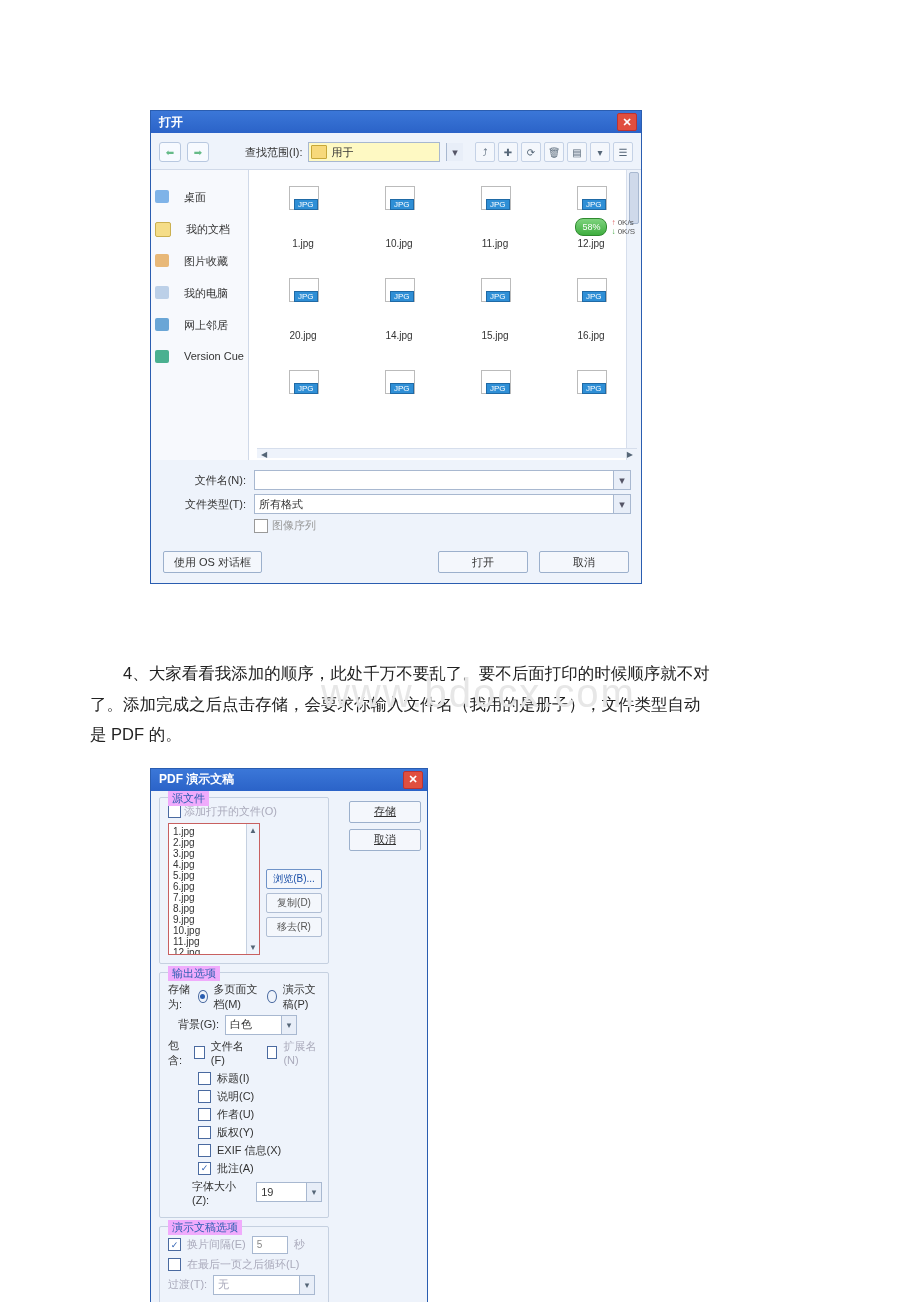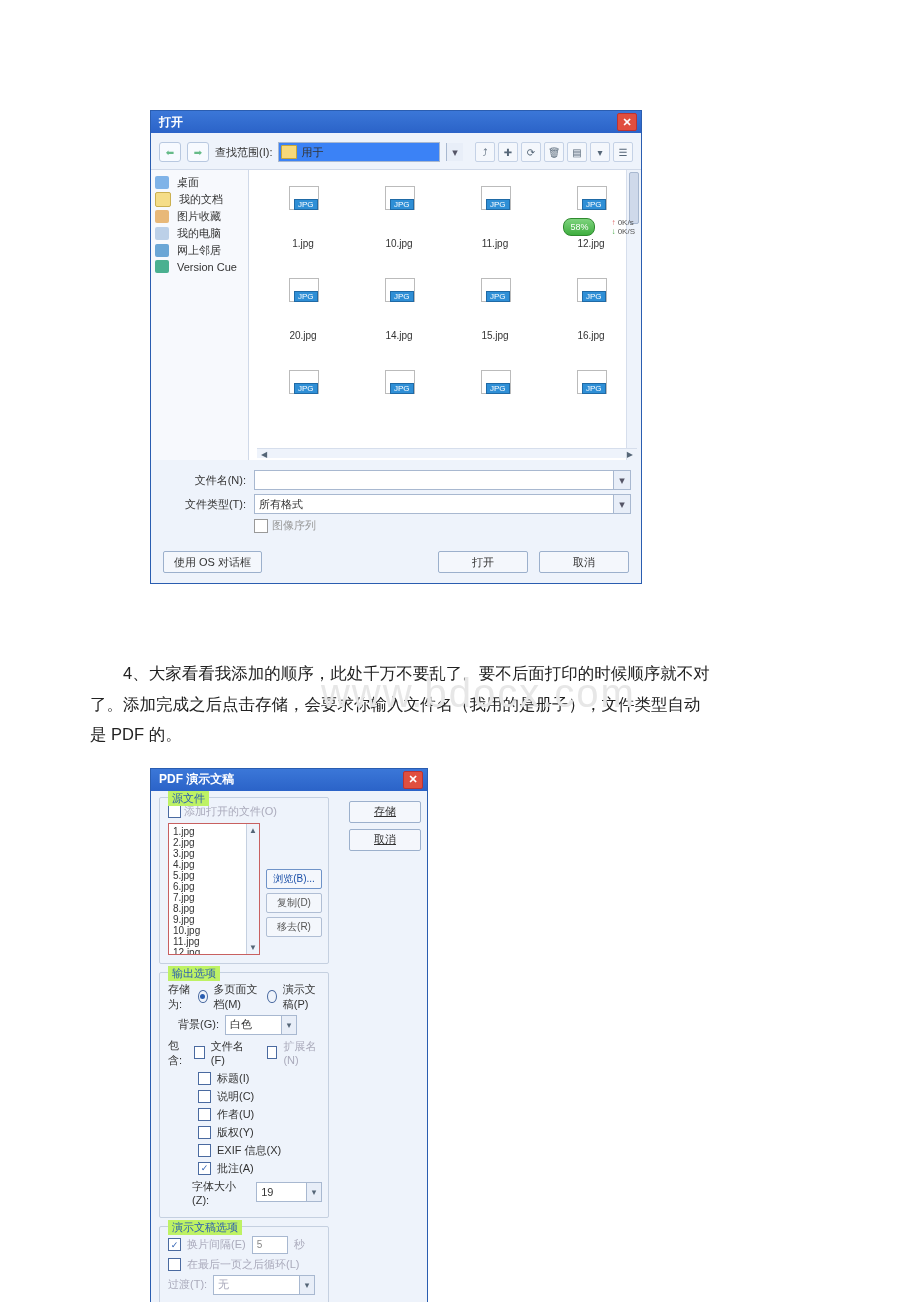--- a/index.html
+++ b/index.html
@@ -40,24 +40,24 @@
     display:flex; align-items:center; height:30px;
     padding:4px 8px 2px 8px; gap:6px;
     border-bottom:1px solid #d0d9e8;
   }
   .nav-arrow {
     width:20px; height:18px; border:1px solid #b8c8e0;
     border-radius:3px; background:#f7faff;
     display:flex; align-items:center; justify-content:center;
     color:#6b8; font-size:10px;
   }
-  .lbl-small { font-size:11px; color:#333; }
+  .lbl-small { font-size:11px; color:#333;margin-left:30px; }
   .combo {
     flex:1; height:18px; border:1px solid #a8b8d0;
-    background:#3b82f6; display:flex; align-items:center;
+    background:#fef9c3; display:flex; align-items:center;
     padding:0 2px; font-size:11px;
   }
   .folder-mini {
     width:14px;height:12px;background:#f7d97a;border:1px solid #c8a838;
     border-radius:1px;margin-right:4px;display:inline-block;
   }
   .drop-btn {
     width:16px;height:18px;background:#e8eef8;
     border-left:1px solid #a8b8d0;
     display:flex;align-items:center;justify-content:center;color:#556;
@@ -69,21 +69,21 @@
     font-size:10px;color:#567;
   }
   .main-area {
     display:flex; height:290px;
   }
   .places {
     width:98px; background:#f7f9fd; border-right:1px solid #d0d9e8;
     padding:4px 2px; font-size:11px;
     overflow:hidden; box-sizing:border-box;
   }
-  .place-item { display:flex; align-items:center; gap:8px; padding:1px 2px; white-space:nowrap; }
+  .place-item { display:flex; gap:15px; padding:1px 2px; white-space:nowrap;margin-top:15px; }
   .p-icon { width:14px;height:13px;display:inline-block;border-radius:2px; }
   .p-desk{background:#7fb3e8;}
   .p-doc{background:#f5dd88;border:1px solid #cbb050;}
   .p-pic{background:#e8b878;}
   .p-pc{background:#bcd0e8;}
   .p-net{background:#6aa6d6;}
   .p-vc{background:#4ab090;}
 
   .file-pane {
     flex:1; background:#fff; padding:6px 4px 2px 8px;
@@ -111,21 +111,21 @@
   }
   .jpg-badge{
     position:absolute; bottom:-2px; left:5px;
     padding:0 3px; font-size:8px; background:#2f8fd6; color:#fff;
     border:1px solid #1f6aa6;
     text-align:center;
   }
   .fname{margin-top:30px;}
   .dl-bubble{
     position:absolute; right:6px; top:48px;
-    display:flex; align-items:center; gap:16px;
+    display:flex; align-items:center; gap:4px;
   }
   .pct-pill{
     width:30px;height:16px;border-radius:8px;
     background:linear-gradient(#7ed37e,#3fae3f);
     color:#fff;font-size:9px;display:flex;align-items:center;justify-content:center;
     border:1px solid #2f8a2f;
   }
   .kbs{font-size:8px;color:#555;line-height:9px;}
   .rt-scroll{
     position:absolute; right:0; top:0; bottom:0; width:14px;
@@ -179,21 +179,21 @@
   .dlg2-body{ background:#eef3fb; font-size:11px; color:#333; padding:6px 6px 8px 8px; }
   .twocol{ display:flex; gap:6px; }
   .leftcol{ width:170px; }
   .rightcol{ flex:1; display:flex; flex-direction:column; align-items:flex-end; gap:6px; padding-top:4px;text-decoration:underline;}
 
   .group{
     border:1px solid #c5d0e0; border-radius:2px; padding:6px 6px 8px 8px;
     margin-bottom:8px; position:relative;
   }
   .group-title{
-    position:absolute; top:-7px; left:8px; background:#bef264; padding:0 4px;
+    position:absolute; top:-7px; left:8px; background:#f0abfc; padding:0 4px;
     color:#2a5db0; font-size:11px;
   }
   .add-open{ display:flex; align-items:center; margin-bottom:4px; color:#9aa;}
   .file-list{
     width:96px; height:130px; border:1px solid #c86060; background:#fff;
     font-size:10px; overflow:hidden; position:relative;
   }
   .file-list-inner{padding:2px 4px;}
   .fl-scroll{position:absolute;right:0;top:0;bottom:0;width:12px;background:#eef3fb;border-left:1px solid #c5d0e0;}
   .fl-up{position:absolute;top:2px;left:2px;font-size:8px;color:#567;}

